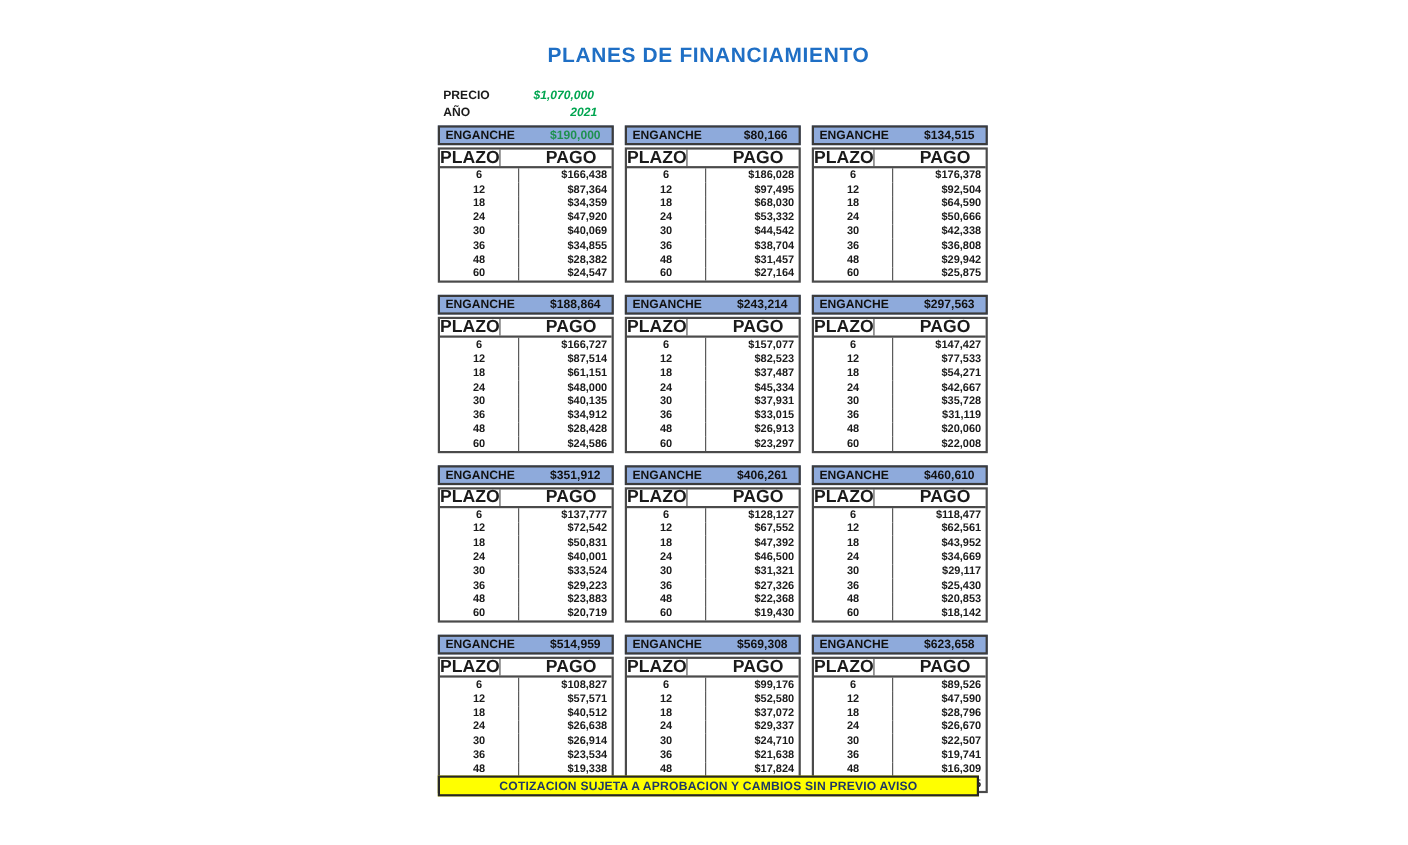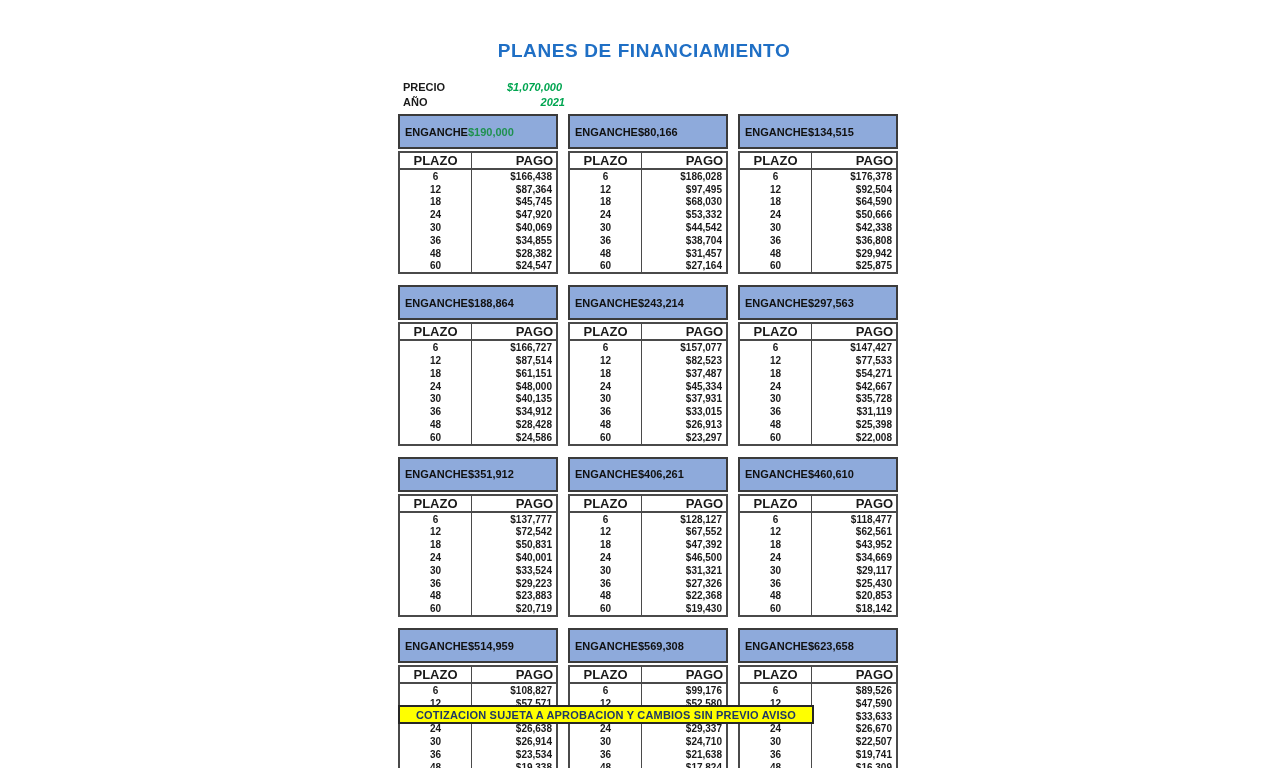--- a/index.html
+++ b/index.html
@@ -6,47 +6,47 @@
   .page{
     position:relative;width:1280px;height:768px;background:#ffffff;overflow:hidden;
     font-family:"Liberation Sans",sans-serif;font-weight:bold;color:#1a1a1a;
   }
   .page-title{
     position:absolute;left:398px;top:40px;width:492px;text-align:center;
     font-size:19px;letter-spacing:.6px;color:#1f6fc5;
   }
   .meta{position:absolute;left:403px;top:80px;font-size:11px;line-height:15px;}
   .meta-row{display:flex;}
-  .meta-label{width:104px;color:#1a1a1a;}
+  .meta-label{width:82px;color:#1a1a1a;}
   .meta-value{color:#00a550;font-style:italic;}
   .meta-value.year{width:58px;text-align:right;}
   .plans-grid{
     position:absolute;left:398px;top:114px;
     display:grid;grid-template-columns:repeat(3,160px);column-gap:10px;row-gap:11px;
   }
   .plan{width:160px;}
   .enganche-box{
-    box-sizing:border-box;height:35px;border:2px solid #3b3b3b;background:#8eaadb;
-    display:flex;align-items:center;justify-content:flex-start;
+    box-sizing:border-box;height:18px;border:2px solid #3b3b3b;background:#8eaadb;
+    display:flex;align-items:center;justify-content:space-between;
     padding:0 10px 0 5px;font-size:11px;color:#111;
   }
   .enganche-value{color:#111;}
   .plan-table{
     box-sizing:border-box;margin-top:2px;border:2px solid #4a4a4a;background:#fff;
   }
   .t-row{display:flex;align-items:center;height:12.8px;font-size:10px;}
-  .t-row.head{height:15px;border-bottom:2px solid #4a4a4a;font-size:13px;gap:41px;}
+  .t-row.head{height:15px;border-bottom:2px solid #4a4a4a;font-size:16px;gap:41px;}
   .c-plazo{
     box-sizing:border-box;width:72px;text-align:center;border-right:1px solid #4a4a4a;
     height:100%;display:flex;align-items:center;justify-content:center;
   }
   .c-pago{flex:1;text-align:right;padding-right:4px;}
-  .t-row.head .c-pago{text-align:center;padding-right:0;}
+  .t-row.head .c-pago{text-align:center;padding-right:16px;}
   .banner{
-    position:absolute;left:398px;top:705px;width:416px;height:19px;box-sizing:border-box;
+    position:absolute;left:398px;top:705px;width:492px;height:19px;box-sizing:border-box;
     background:#ffff00;border:2px solid #262626;display:flex;align-items:center;justify-content:center;
     font-size:11px;color:#1f3864;letter-spacing:.2px;text-align:center;
   }
 </style>
 </head>
 <body>
 
 <div class="page">
 
   <div class="page-title">PLANES DE FINANCIAMIENTO</div>
@@ -76,21 +76,21 @@
           <div class="t-row">
             <span class="c-plazo">6</span>
             <span class="c-pago">$166,438</span>
           </div>
           <div class="t-row">
             <span class="c-plazo">12</span>
             <span class="c-pago">$87,364</span>
           </div>
           <div class="t-row">
             <span class="c-plazo">18</span>
-            <span class="c-pago">$45,745</span>
+            <span class="c-pago">$34,359</span>
           </div>
           <div class="t-row">
             <span class="c-plazo">24</span>
             <span class="c-pago">$47,920</span>
           </div>
           <div class="t-row">
             <span class="c-plazo">30</span>
             <span class="c-pago">$40,069</span>
           </div>
           <div class="t-row">
@@ -312,21 +312,21 @@
           <div class="t-row">
             <span class="c-plazo">30</span>
             <span class="c-pago">$35,728</span>
           </div>
           <div class="t-row">
             <span class="c-plazo">36</span>
             <span class="c-pago">$31,119</span>
           </div>
           <div class="t-row">
             <span class="c-plazo">48</span>
-            <span class="c-pago">$25,398</span>
+            <span class="c-pago">$20,060</span>
           </div>
           <div class="t-row">
             <span class="c-plazo">60</span>
             <span class="c-pago">$22,008</span>
           </div>
         </div>
       </div>
       <div class="plan">
         <div class="enganche-box">
           <span>ENGANCHE</span>
@@ -560,21 +560,21 @@
           <div class="t-row">
             <span class="c-plazo">6</span>
             <span class="c-pago">$89,526</span>
           </div>
           <div class="t-row">
             <span class="c-plazo">12</span>
             <span class="c-pago">$47,590</span>
           </div>
           <div class="t-row">
             <span class="c-plazo">18</span>
-            <span class="c-pago">$33,633</span>
+            <span class="c-pago">$28,796</span>
           </div>
           <div class="t-row">
             <span class="c-plazo">24</span>
             <span class="c-pago">$26,670</span>
           </div>
           <div class="t-row">
             <span class="c-plazo">30</span>
             <span class="c-pago">$22,507</span>
           </div>
           <div class="t-row">

